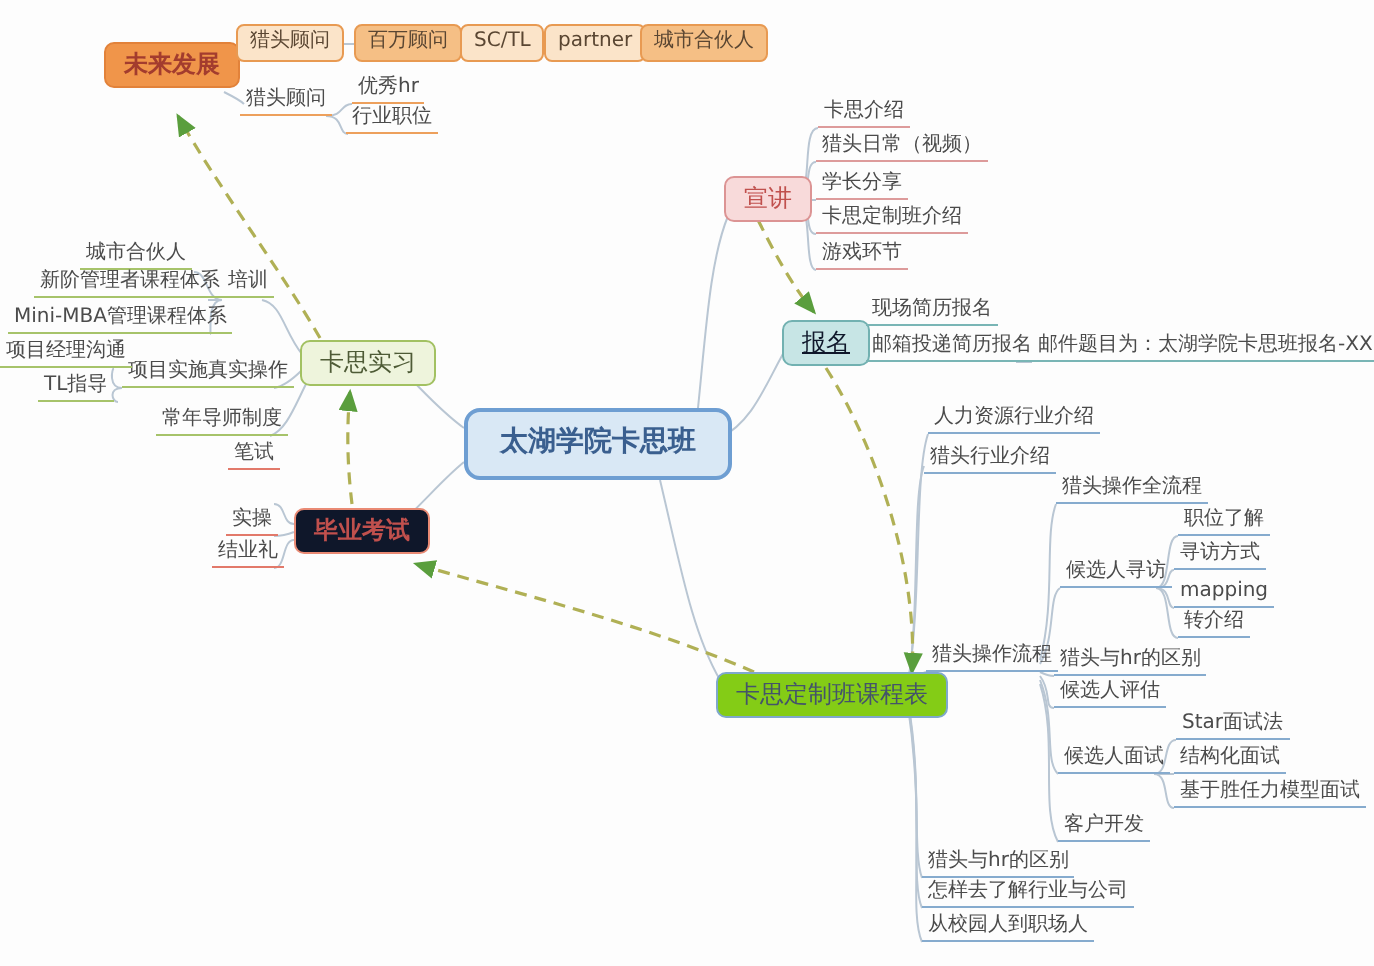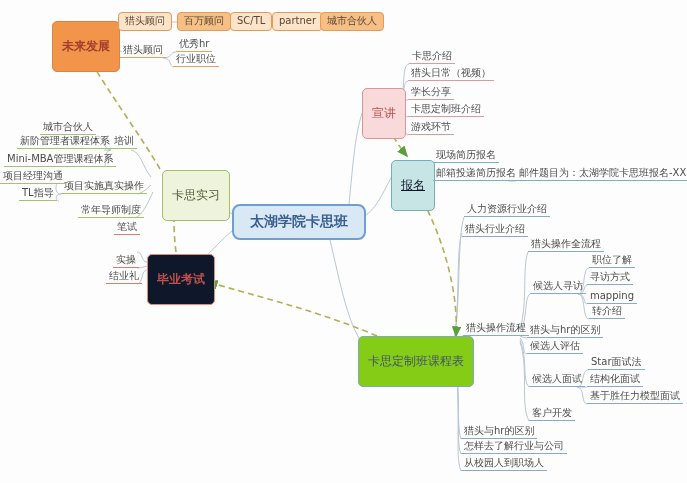--- a/index.html
+++ b/index.html
@@ -11,28 +11,28 @@
   svg.links{position:absolute;left:0;top:0;}
   .edge{stroke:#b9c6d3;stroke-width:1;fill:none;}
   .flow{stroke:#b0b055;stroke-width:1.6;fill:none;stroke-dasharray:6 4;}
   
   .lbl{position:absolute;white-space:nowrap;font-size:10px;color:#4b4b4b;
        padding:0 3px 1px;border-bottom:1.5px solid #999;line-height:1.3;}
   .u-or{border-color:#eda05c}.u-gr{border-color:#a6c36a}.u-rd{border-color:#e2796a}
   .u-pk{border-color:#dd9b9b}.u-tl{border-color:#79b5b5}.u-bl{border-color:#86abce}
   
   .nb{position:absolute;white-space:nowrap;border-radius:5px;font-size:12px;
-      padding:17px 9px;border:1.5px solid;line-height:1.25;}
+      padding:3px 9px;border:1.5px solid;line-height:1.25;}
   .nb-center{background:#d9e8f5;border:2px solid #6e9ed2;color:#3a5f8f;
       font-size:14px;font-weight:bold;border-radius:8px;padding:7px 16px;}
   .nb-future{background:#f0954a;border-color:#e2823a;color:#a33c2e;font-weight:bold;}
   .nb-chain{font-size:10px;padding:2px 6px;border-radius:4px;color:#5a4632;
       background:#fbe4c9;border-color:#e89a52;}
   .nb-chain.deep{background:#f5bf85;}
-  .nb-intern{background:#eef4dc;border-color:#a2c162;color:#4e5b36;margin-left:12px;}
+  .nb-intern{background:#eef4dc;border-color:#a2c162;color:#4e5b36;}
   .nb-exam{background:#0f172a;border-color:#e98a74;color:#c0504d;font-weight:bold;}
   .nb-lecture{background:#f8dada;border-color:#dc9494;color:#c0504d;}
   .nb-signup{background:#c7e5e5;border-color:#72b1b1;color:#0f172a;text-decoration:underline;}
   .nb-course{background:#84cc16;border-color:#7fa8cd;color:#44546a;}
 </style>
 </head>
 <body>
 
 <div id="canvas">
 

